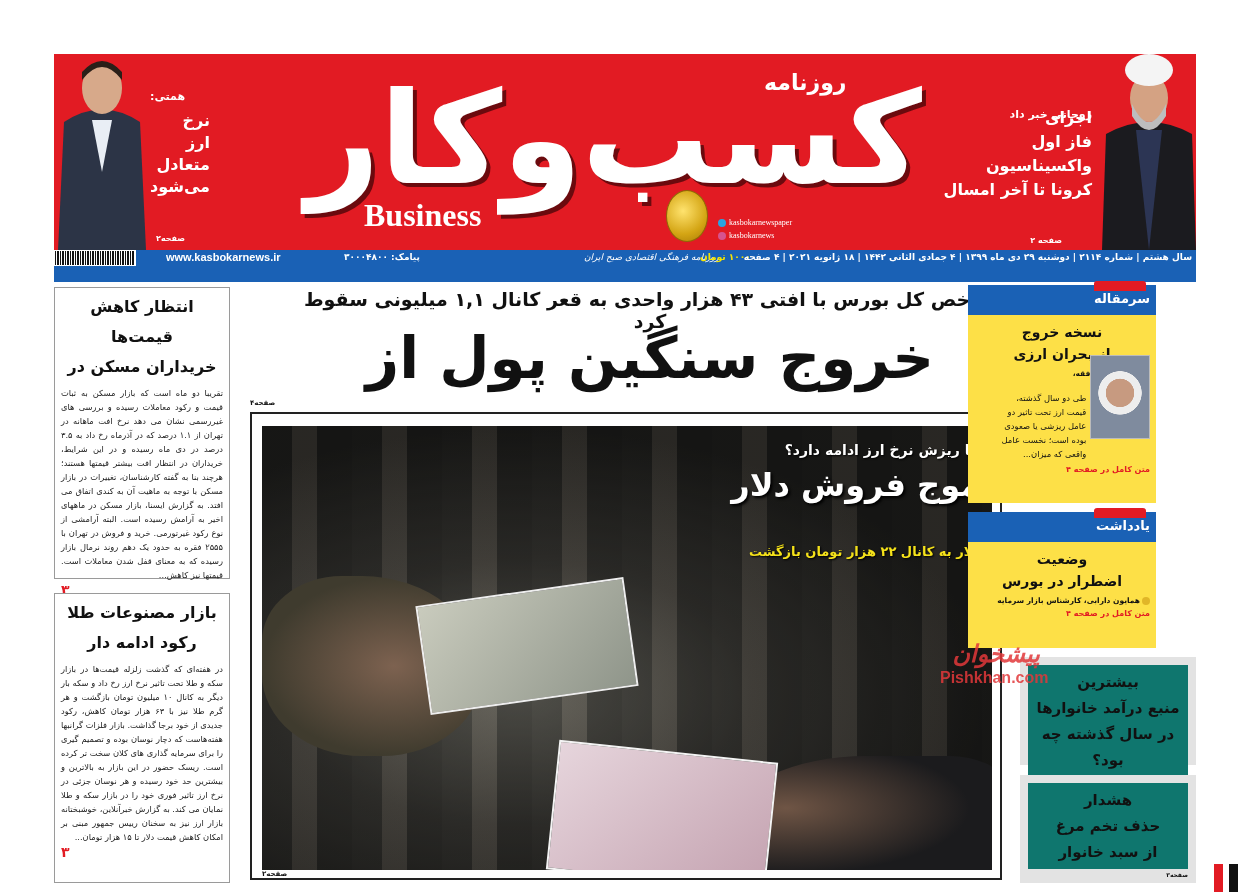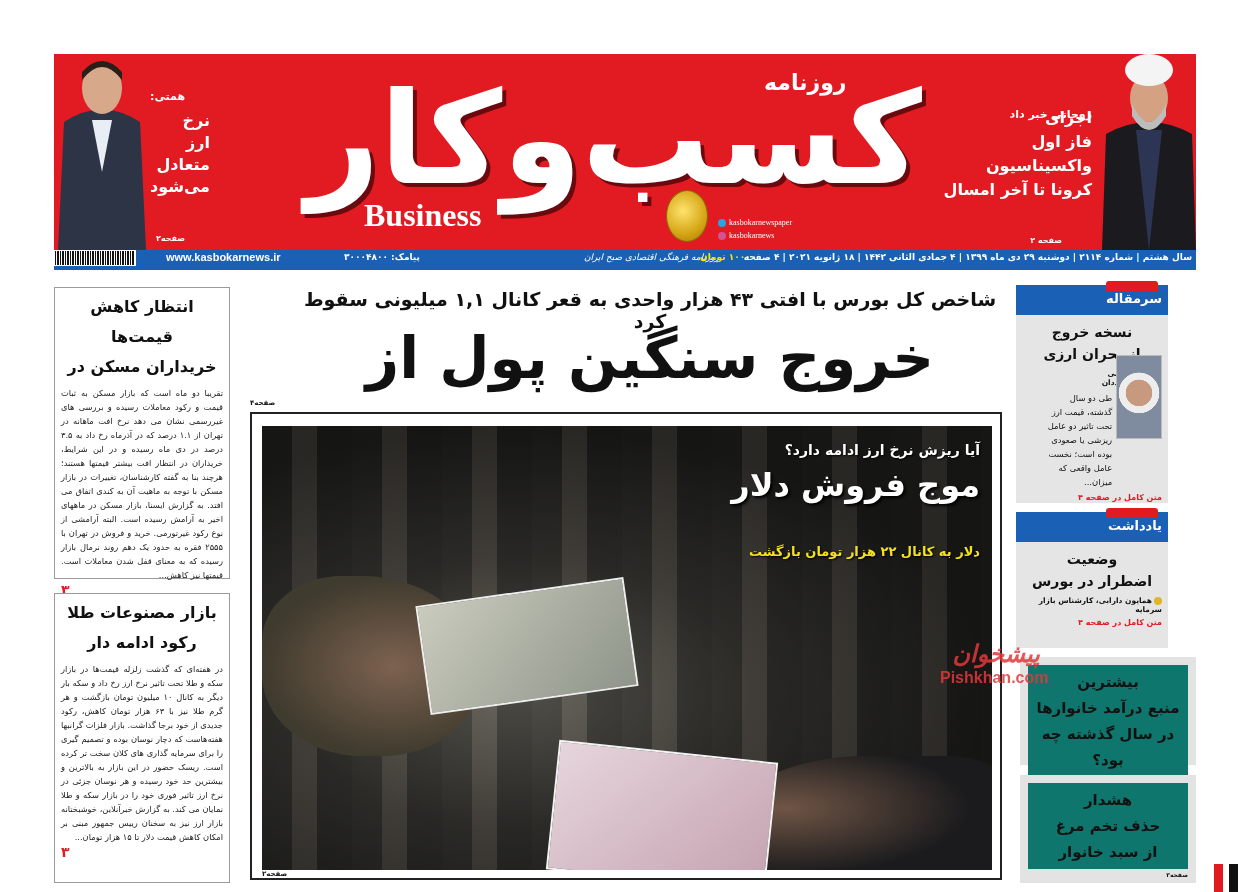--- a/index.html
+++ b/index.html
@@ -20,21 +20,21 @@
   .right-page { position: absolute; right: 134px; top: 182px; font-size: 8px; color: #fff; font-weight: bold; }
 
   .logo-word { position: absolute; left: 230px; top: 0px; width: 660px; height: 180px; color: #fff; font-weight: bold; font-size: 128px; line-height: 170px; text-align: center; text-shadow: 4px 4px 0 #6b0a0e; letter-spacing: -4px; font-family: "DejaVu Sans", sans-serif; }
   .logo-roznameh { position: absolute; left: 710px; top: 16px; color: #fff; font-size: 22px; font-weight: bold; }
   .logo-business { position: absolute; left: 310px; top: 143px; color: #fff; font-size: 32px; font-weight: bold; font-family: "Liberation Serif", serif; }
   .coin { position: absolute; left: 612px; top: 136px; width: 42px; height: 52px; border-radius: 50%; background: radial-gradient(circle at 40% 40%, #ffe36e, #d4a514 60%, #a77a05); border: 1px solid #8f6a05; }
   .social { position: absolute; left: 664px; top: 162px; font-size: 8px; color: #fff; line-height: 13px; font-family: "Liberation Serif", serif; }
   .social .dot { display: inline-block; width: 8px; height: 8px; border-radius: 50%; margin-right: 3px; vertical-align: middle; }
 
   
-  .strip { position: absolute; left: 54px; top: 250px; width: 1142px; height: 20px; background: #1a61b5; color: #fff; font-size: 9px; font-weight: bold; }
+  .strip { position: absolute; left: 54px; top: 250px; width: 1142px; height: 32px; background: #1a61b5; color: #fff; font-size: 9px; font-weight: bold; }
   .barcode { position: absolute; left: 0; top: 0; width: 82px; height: 16px; background: repeating-linear-gradient(90deg, #111 0 1px, #fff 1px 2px, #111 2px 4px, #fff 4px 5px); border: 1px solid #fff; }
   .strip .site { position: absolute; left: 112px; top: 1px; font-size: 11px; font-family: "Liberation Sans", sans-serif; }
   .strip .sms { position: absolute; left: 290px; top: 2px; }
   .strip .tagline { position: absolute; left: 530px; top: 2px; font-style: italic; font-weight: normal; }
   .strip .price { position: absolute; left: 646px; top: 2px; color: #f5e400; }
   .strip .issue { position: absolute; right: 4px; top: 2px; }
 
   
   .kicker { position: absolute; left: 290px; top: 288px; width: 720px; text-align: center; font-size: 19px; font-weight: bold; }
   .headline { position: absolute; left: 290px; top: 318px; width: 720px; text-align: center; font-size: 58px; font-weight: bold; letter-spacing: -1px; line-height: 80px; }
@@ -55,21 +55,21 @@
   .hero-page { position: absolute; left: 10px; bottom: 0px; }
   .over-page { position: absolute; left: 250px; top: 399px; }
 
   
   .lbox { position: absolute; left: 54px; width: 176px; border: 1px solid #9a9a9a; background: #fff; padding: 4px 6px; }
   .lbox h2 { text-align: center; font-size: 16px; line-height: 30px; font-weight: bold; margin-bottom: 4px; }
   .lbox p { font-size: 8.3px; line-height: 14px; text-align: justify; color: #222; }
   .lbox .num { color: #e21b23; font-weight: bold; font-size: 14px; text-align: left; }
 
   
-  .rcard { position: absolute; left: 1016px; width: 152px; background: #e5e5e5; }
+  .rcard { position: absolute; left: 968px; width: 188px; background: #fde047; }
   .rcard .band { height: 30px; background: #1a61b5; position: relative; }
   .rcard .band .tab { position: absolute; right: 10px; top: -4px; width: 52px; height: 10px; background: #e21b23; border-radius: 3px 3px 0 0; }
   .rcard .band span { position: absolute; right: 6px; top: 6px; color: #fff; font-weight: bold; font-size: 13px; }
   .rcard h3 { text-align: center; font-size: 14px; font-weight: bold; line-height: 22px; padding-top: 6px; }
   .author { font-size: 7.5px; font-weight: bold; margin: 4px 6px; }
   .author .bullet { display: inline-block; width: 8px; height: 8px; border-radius: 50%; background: #e0b628; vertical-align: middle; margin-left: 2px; }
   .ed-row { display: flex; flex-direction: row-reverse; gap: 4px; padding: 0 6px; }
   .ed-text { font-size: 8.4px; line-height: 14px; width: 96px; margin-left: 20px; }
   .portrait { width: 62px; height: 84px; background: radial-gradient(circle at 50% 45%, #c79a80 0 26%, #ededed 27% 40%, #7f8b9e 41%); border: 1px solid #bbb; margin-top: -36px; }
   .more { color: #e21b23; font-size: 8px; font-weight: bold; margin: 4px 6px 6px; }

